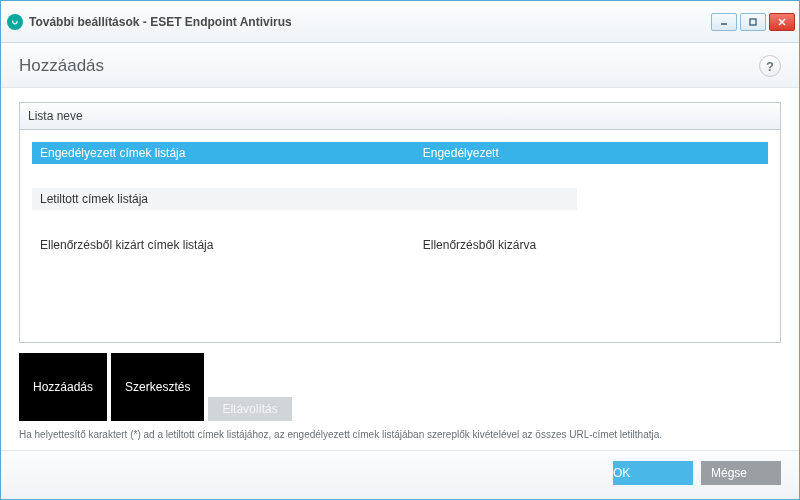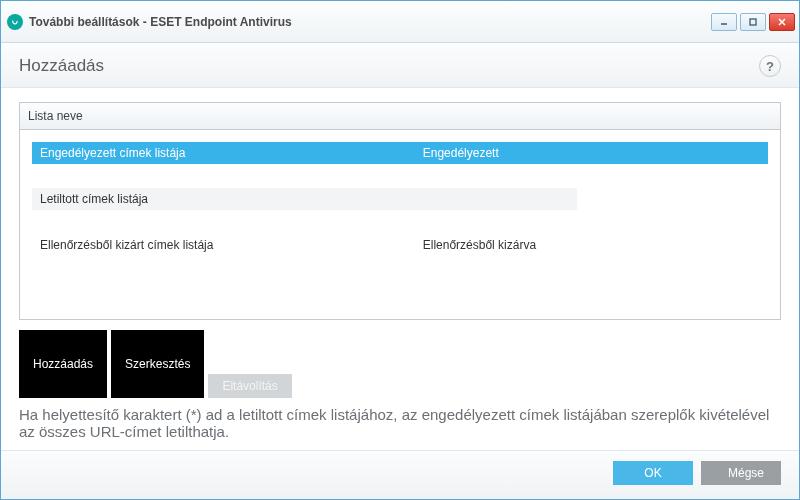--- a/index.html
+++ b/index.html
@@ -25,23 +25,23 @@
   .col-type { width: 26%; }
   .col-desc { width: 22%; }
   .tbody { flex: 1; overflow: auto; background: #fff; }
   .tr { display: flex; padding: 12px; border-bottom: 0; cursor: pointer; }
   .tr:nth-child(even) .td { background: #f2f4f5; }
   .tr.selected .td { background: #38b3e9; color: #fff; }
   .td { padding: 4px 8px; }
   .action-row { margin-top: 10px; display: flex; gap: 4px; }
   .btn { padding: 5px 14px; border: none; background: #000000; color: #fff; font-size: 12px; cursor: pointer; }
   .btn.disabled { background: #d1d5d8; color: #f3f5f6; cursor: default; margin-top: 44px; }
-  .hint { margin-top: 8px; color: #6a7075; font-size: 15px; }
+  .hint { margin-top: 8px; color: #6a7075; font-size: 10px; }
   .footer { padding: 10px 18px 14px 18px; border-top: 1px solid #e1e6ea; display: flex; justify-content: flex-end; gap: 8px; background: linear-gradient(#fbfcfd,#f0f3f5); }
-  .fbtn { width: 80px; padding: 5px 0; text-align: center; font-size: 12px; color: #fff; border: none; cursor: pointer; }
+  .fbtn { width: 80px; padding: 5px 0; text-align: left; font-size: 12px; color: #fff; border: none; cursor: pointer; }
   .fbtn.ok { background: #49b7e8; }
   .fbtn.cancel { background: #9a9fa3; padding-left: 10px; }
 </style>
 </head>
 <body>
 
 <div class="window">
 
   <div class="titlebar">
     <span class="app-icon">

